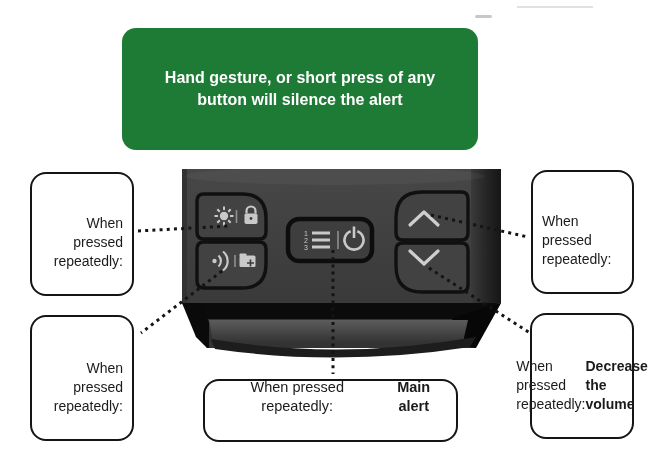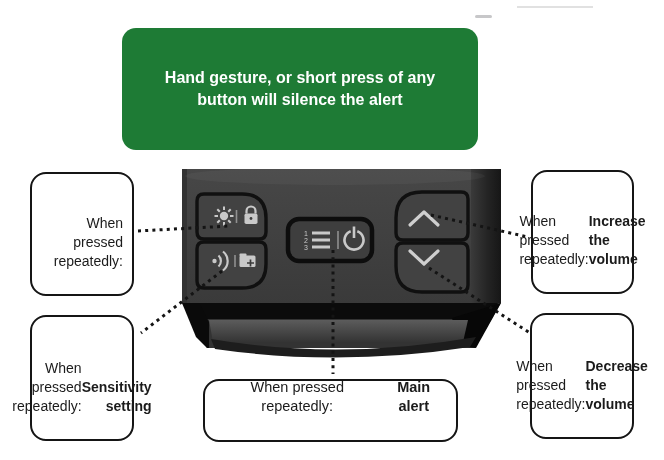--- a/index.html
+++ b/index.html
@@ -145,26 +145,24 @@
   <div class="banner">
     <p>Hand gesture, or short press of any button will silence the alert</p>
   </div>
 
   <div class="callout" id="box-brightness">
     <span class="pfx">When pressed repeatedly:</span>
   </div>
 
   <div class="callout" id="box-sensitivity">
     <span class="pfx">When pressed repeatedly:</span>
-    <span class="lbl">Sensitivity setting</span>
   </div>
 
   <div class="callout" id="box-increase">
     <span class="pfx">When pressed repeatedly:</span>
-    <span class="lbl">Increase the volume</span>
   </div>
 
   <div class="callout" id="box-decrease">
     <span class="pfx">When pressed repeatedly:</span>
     <span class="lbl">Decrease the volume</span>
   </div>
 
   <div class="callout" id="box-menu">
     <span class="pfx">When pressed repeatedly:</span>
     <span class="lbl">Main alert</span>

